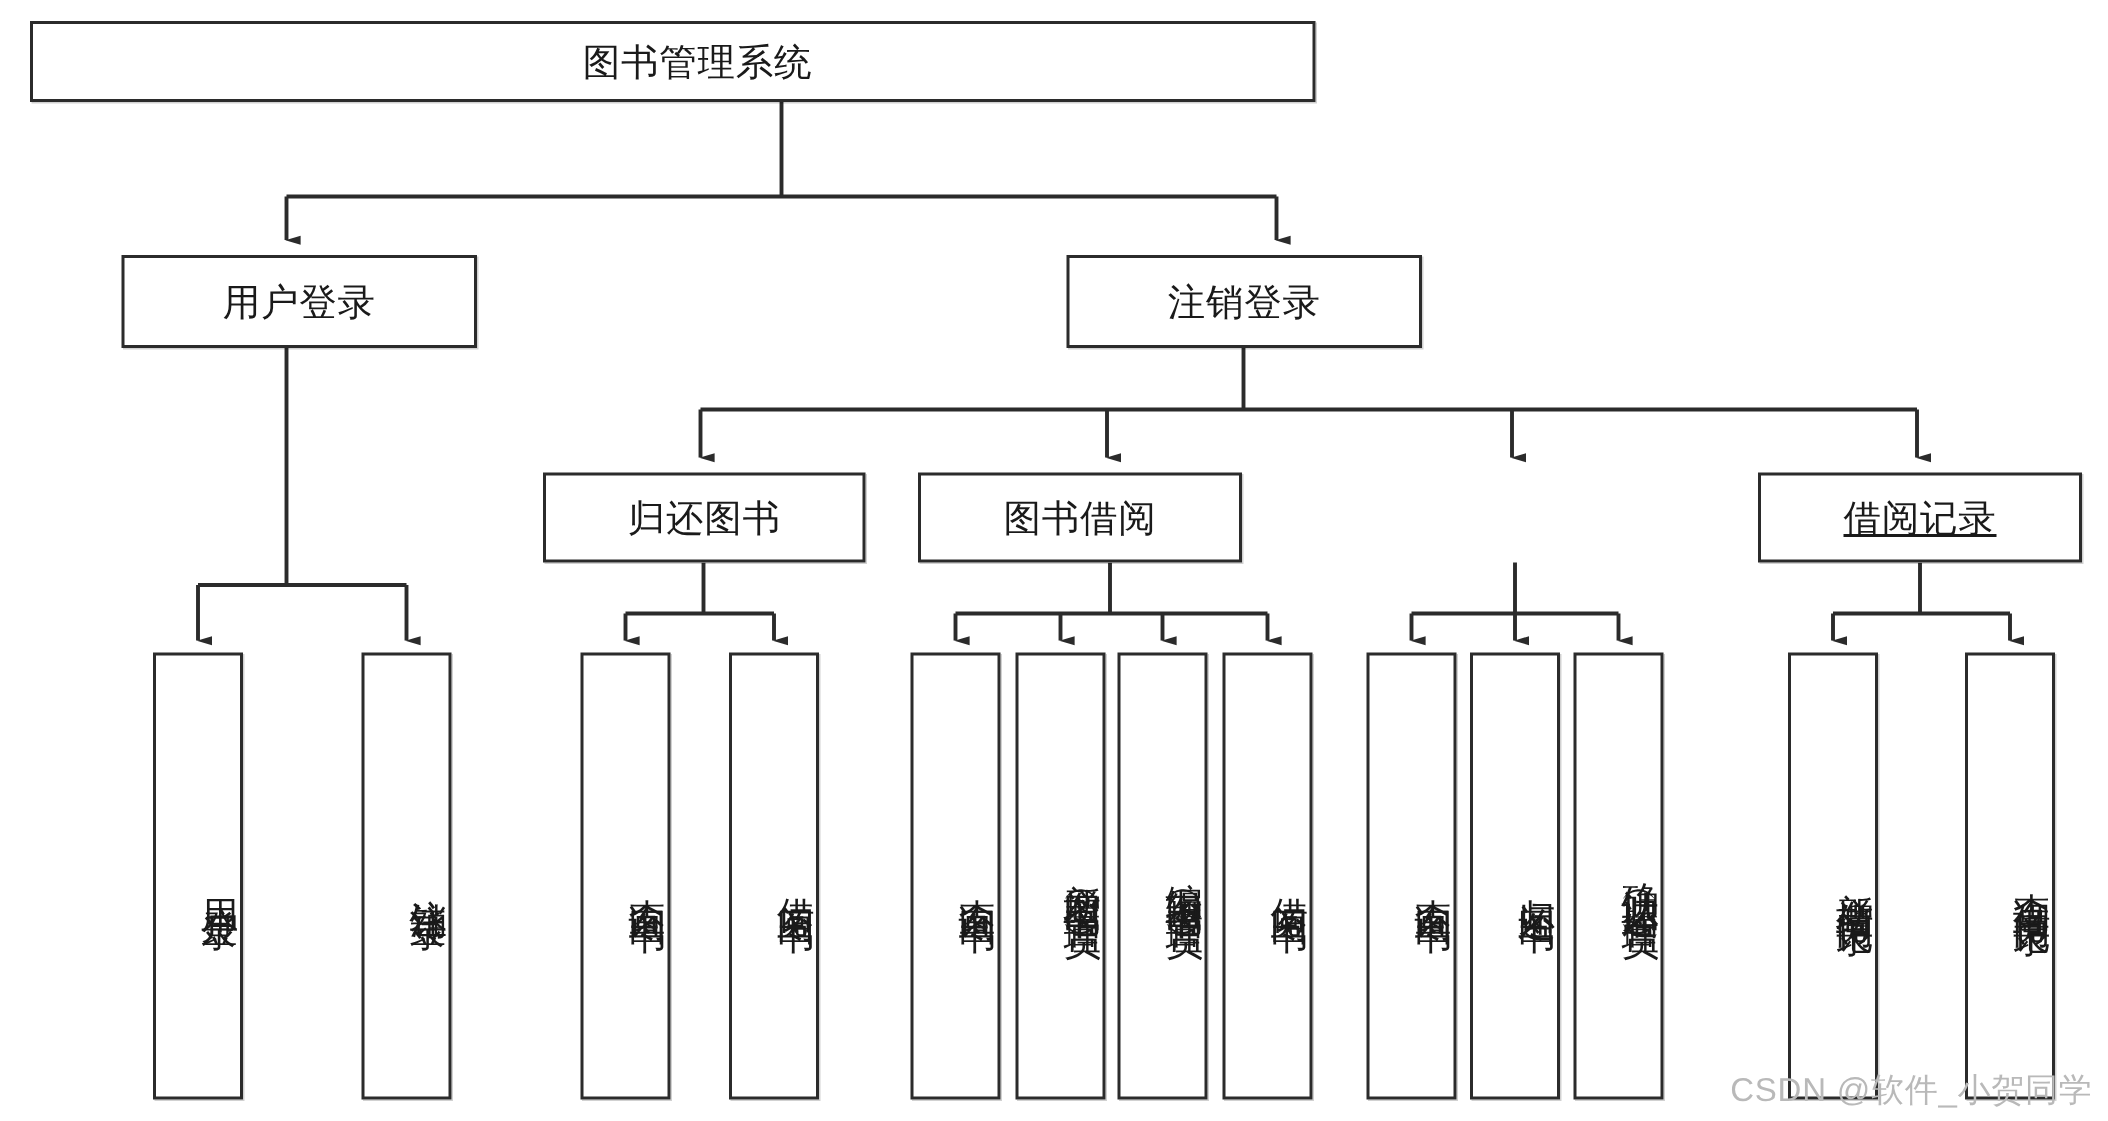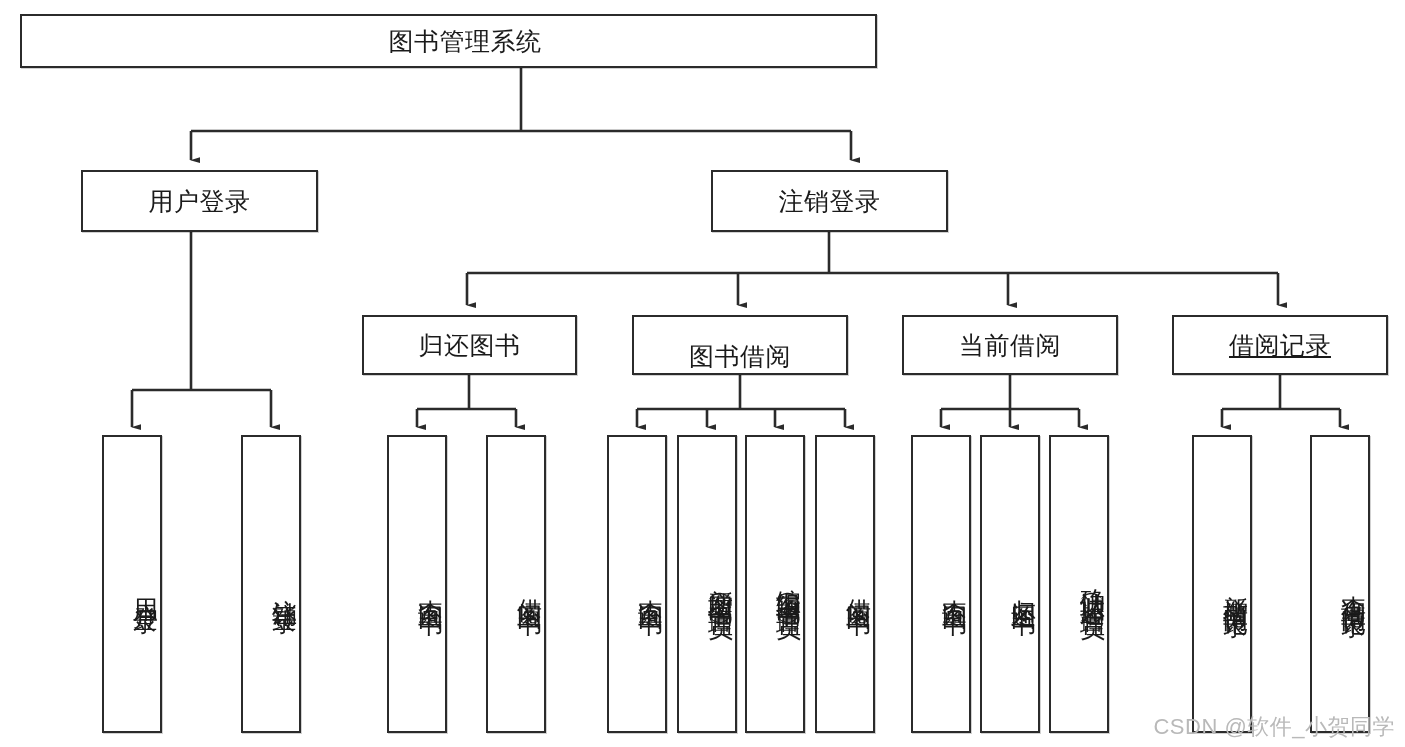--- a/index.html
+++ b/index.html
@@ -128,25 +128,22 @@
   <div class="node horiz" style="left:81px; top:170px; width:237px; height:62px;">
     <span>用户登录</span>
   </div>
   <div class="node horiz" style="left:711px; top:170px; width:237px; height:62px;">
     <span>注销登录</span>
   </div>
 
   <div class="node horiz" style="left:362px; top:315px; width:215px; height:60px;">
     <span>归还图书</span>
   </div>
-  <div class="node horiz" style="left:632px; top:315px; width:216px; height:60px;align-items:flex-end;">
+  <div class="node horiz" style="left:612px; top:315px; width:216px; height:60px;">
     <span>图书借阅</span>
-  </div>
-  <div class="node horiz" style="left:902px; top:315px; width:216px; height:60px;">
-    <span>当前借阅</span>
   </div>
   <div class="node horiz" style="left:1172px; top:315px; width:216px; height:60px;text-decoration:underline;">
     <span>借阅记录</span>
   </div>
 
   <div class="node vert" style="left:102px; top:435px; width:60px; height:298px;">
     <span class="vtext">用户登录</span>
   </div>
   <div class="node vert" style="left:241px; top:435px; width:60px; height:298px;">
     <span class="vtext">注销登录</span>

